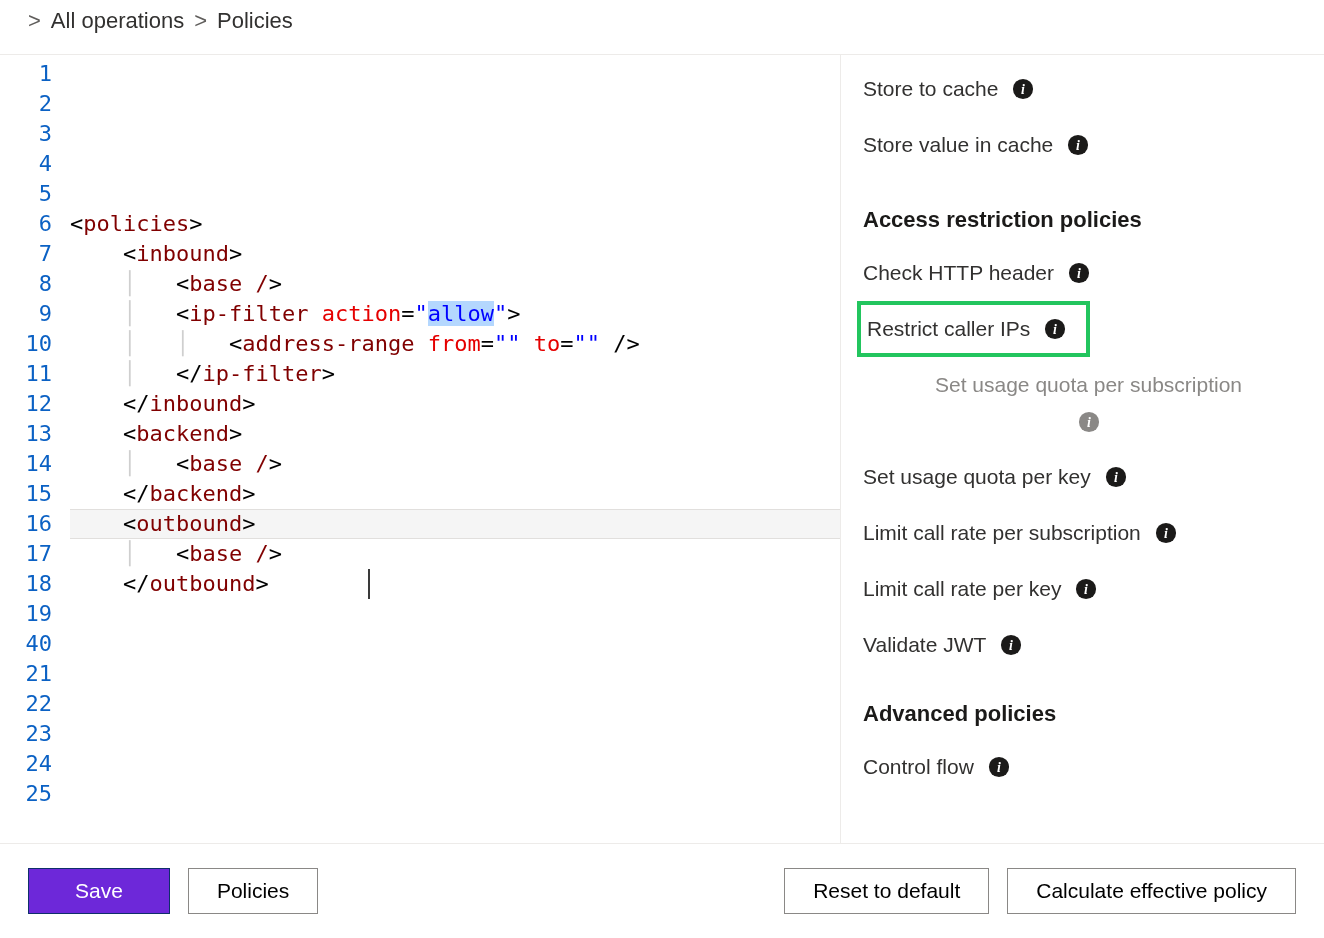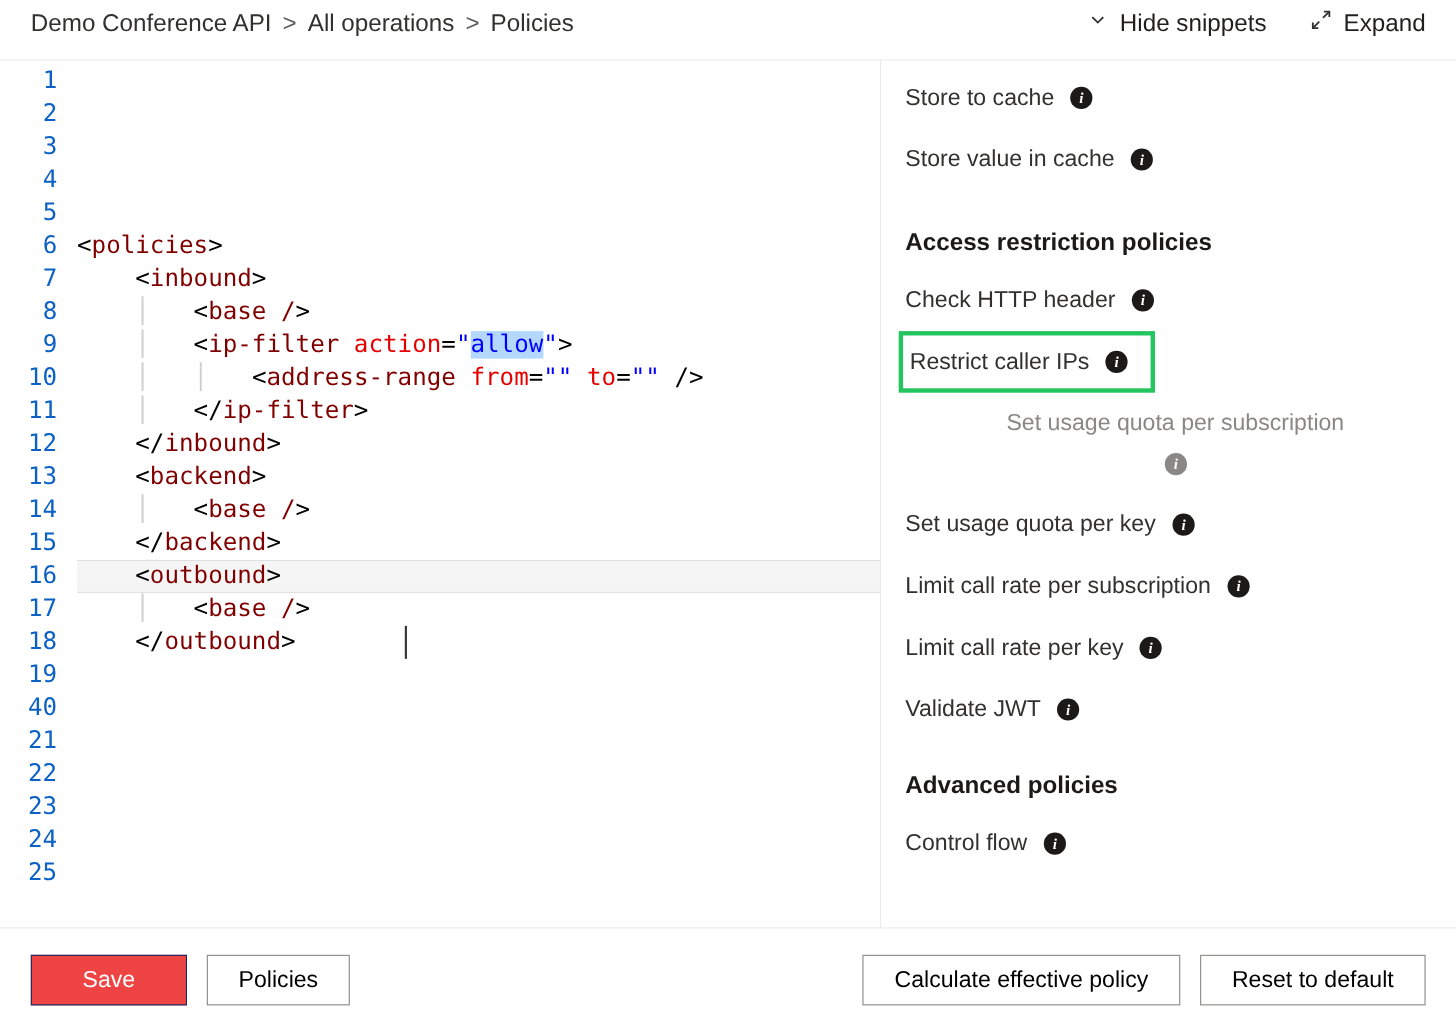--- a/index.html
+++ b/index.html
@@ -85,21 +85,21 @@
   .c-comment { color: #008000; }
   .c-punct   { color: #000; }
   .c-tag     { color: #800000; }
   .c-attr    { color: #e50000; margin-top: 39px; }
   .c-str     { color: #0000ff; }
   .c-sel     { background: #b4d7fe; }
   .indent-guide { color: #cfcfcf; }
 
   
   .snippets {
-    width: 524px;
+    width: 484px;
     border-left: 1px solid #edebe9;
     padding: 6px 10px 0 22px;
     overflow: hidden;
     font-size: 21px;
   }
   .snip-item {
     display: flex; align-items: center; gap: 14px;
     padding: 16px 0;
     cursor: pointer;
   }
@@ -138,57 +138,35 @@
   .footer .spacer { flex: 1; }
   .btn {
     font-size: 21px;
     padding: 10px 28px;
     border: 1px solid #8a8886;
     background: #fff;
     cursor: pointer;
     font-family: inherit;
   }
   .btn.primary {
-    background: #ef4444;
+    background: #6d28d9;
     color: #fff;
     border-color: #0f2f6b;
     padding-left: 46px; padding-right: 46px;
   }
 </style>
 </head>
 <body>
 
 <div class="header">
   <div class="breadcrumb">
-    <span>Demo Conference API</span>
     <span class="sep">&gt;</span>
     <span>All operations</span>
     <span class="sep">&gt;</span>
     <span>Policies</span>
-  </div>
-  <div class="hdr-actions">
-    <div class="hdr-btn">
-      <span class="icon-chevron-down">
-        <svg viewBox="0 0 24 24" fill="none" stroke="#323130" stroke-width="2">
-            <polyline points="6 9 12 15 18 9"></polyline>
-          </svg>
-      </span>
-      <span>Hide snippets</span>
-    </div>
-    <div class="hdr-btn">
-      <span class="icon-expand">
-        <svg viewBox="0 0 24 24" fill="none" stroke="#323130" stroke-width="2">
-          <polyline points="15 3 21 3 21 9"></polyline>
-            <polyline points="9 21 3 21 3 15"></polyline>
-          <line x1="21" y1="3" x2="14" y2="10"></line>
-            <line x1="3" y1="21" x2="10" y2="14"></line>
-        </svg>
-      </span>
-      <span>Expand</span>
-    </div>
   </div>
 </div>
 
 <div class="main">
 
   <div class="editor-pane">
     <div class="gutter" id="gutter">
         <div class="ln">1</div>
         <div class="ln">2</div>
         <div class="ln">3</div>
@@ -340,15 +318,15 @@
           </svg>
       </span>
     </div>
   </div>
 </div>
 
 <div class="footer">
   <button class="btn primary">Save</button>
   <button class="btn">Policies</button>
   <div class="spacer"></div>
+  <button class="btn">Reset to default</button>
   <button class="btn">Calculate effective policy</button>
-  <button class="btn">Reset to default</button>
 </div>
 
 </body></html>

